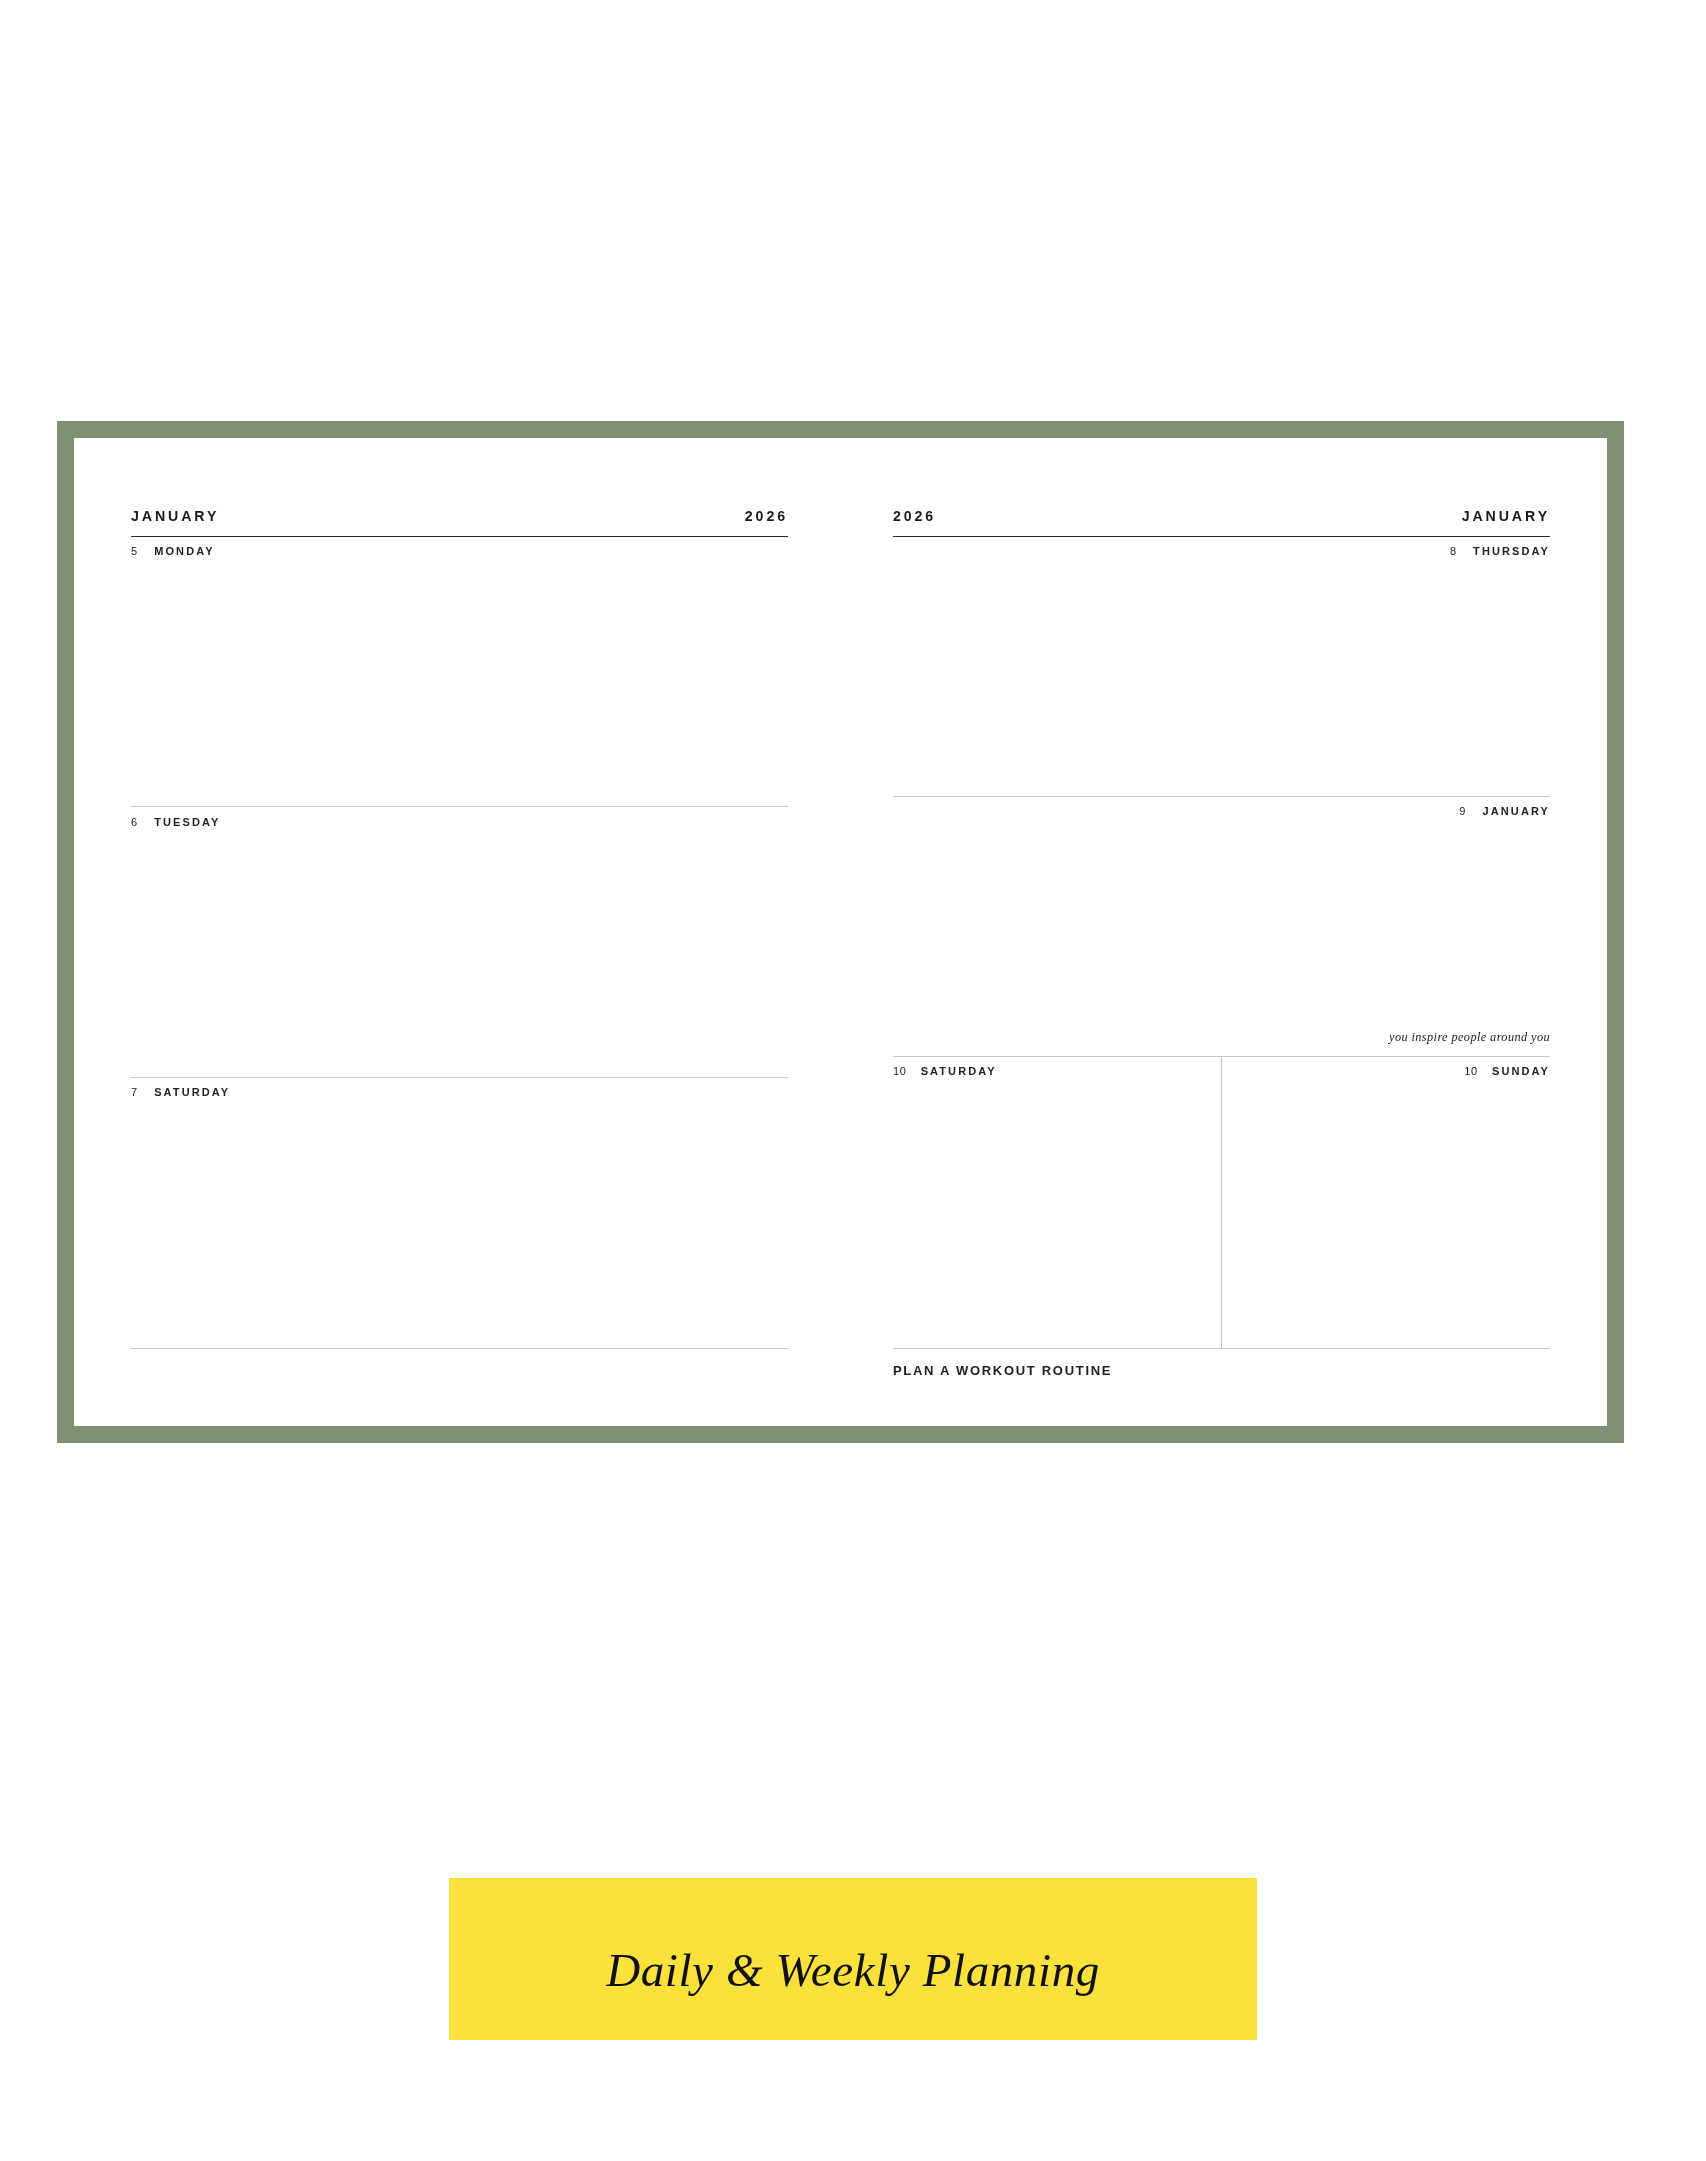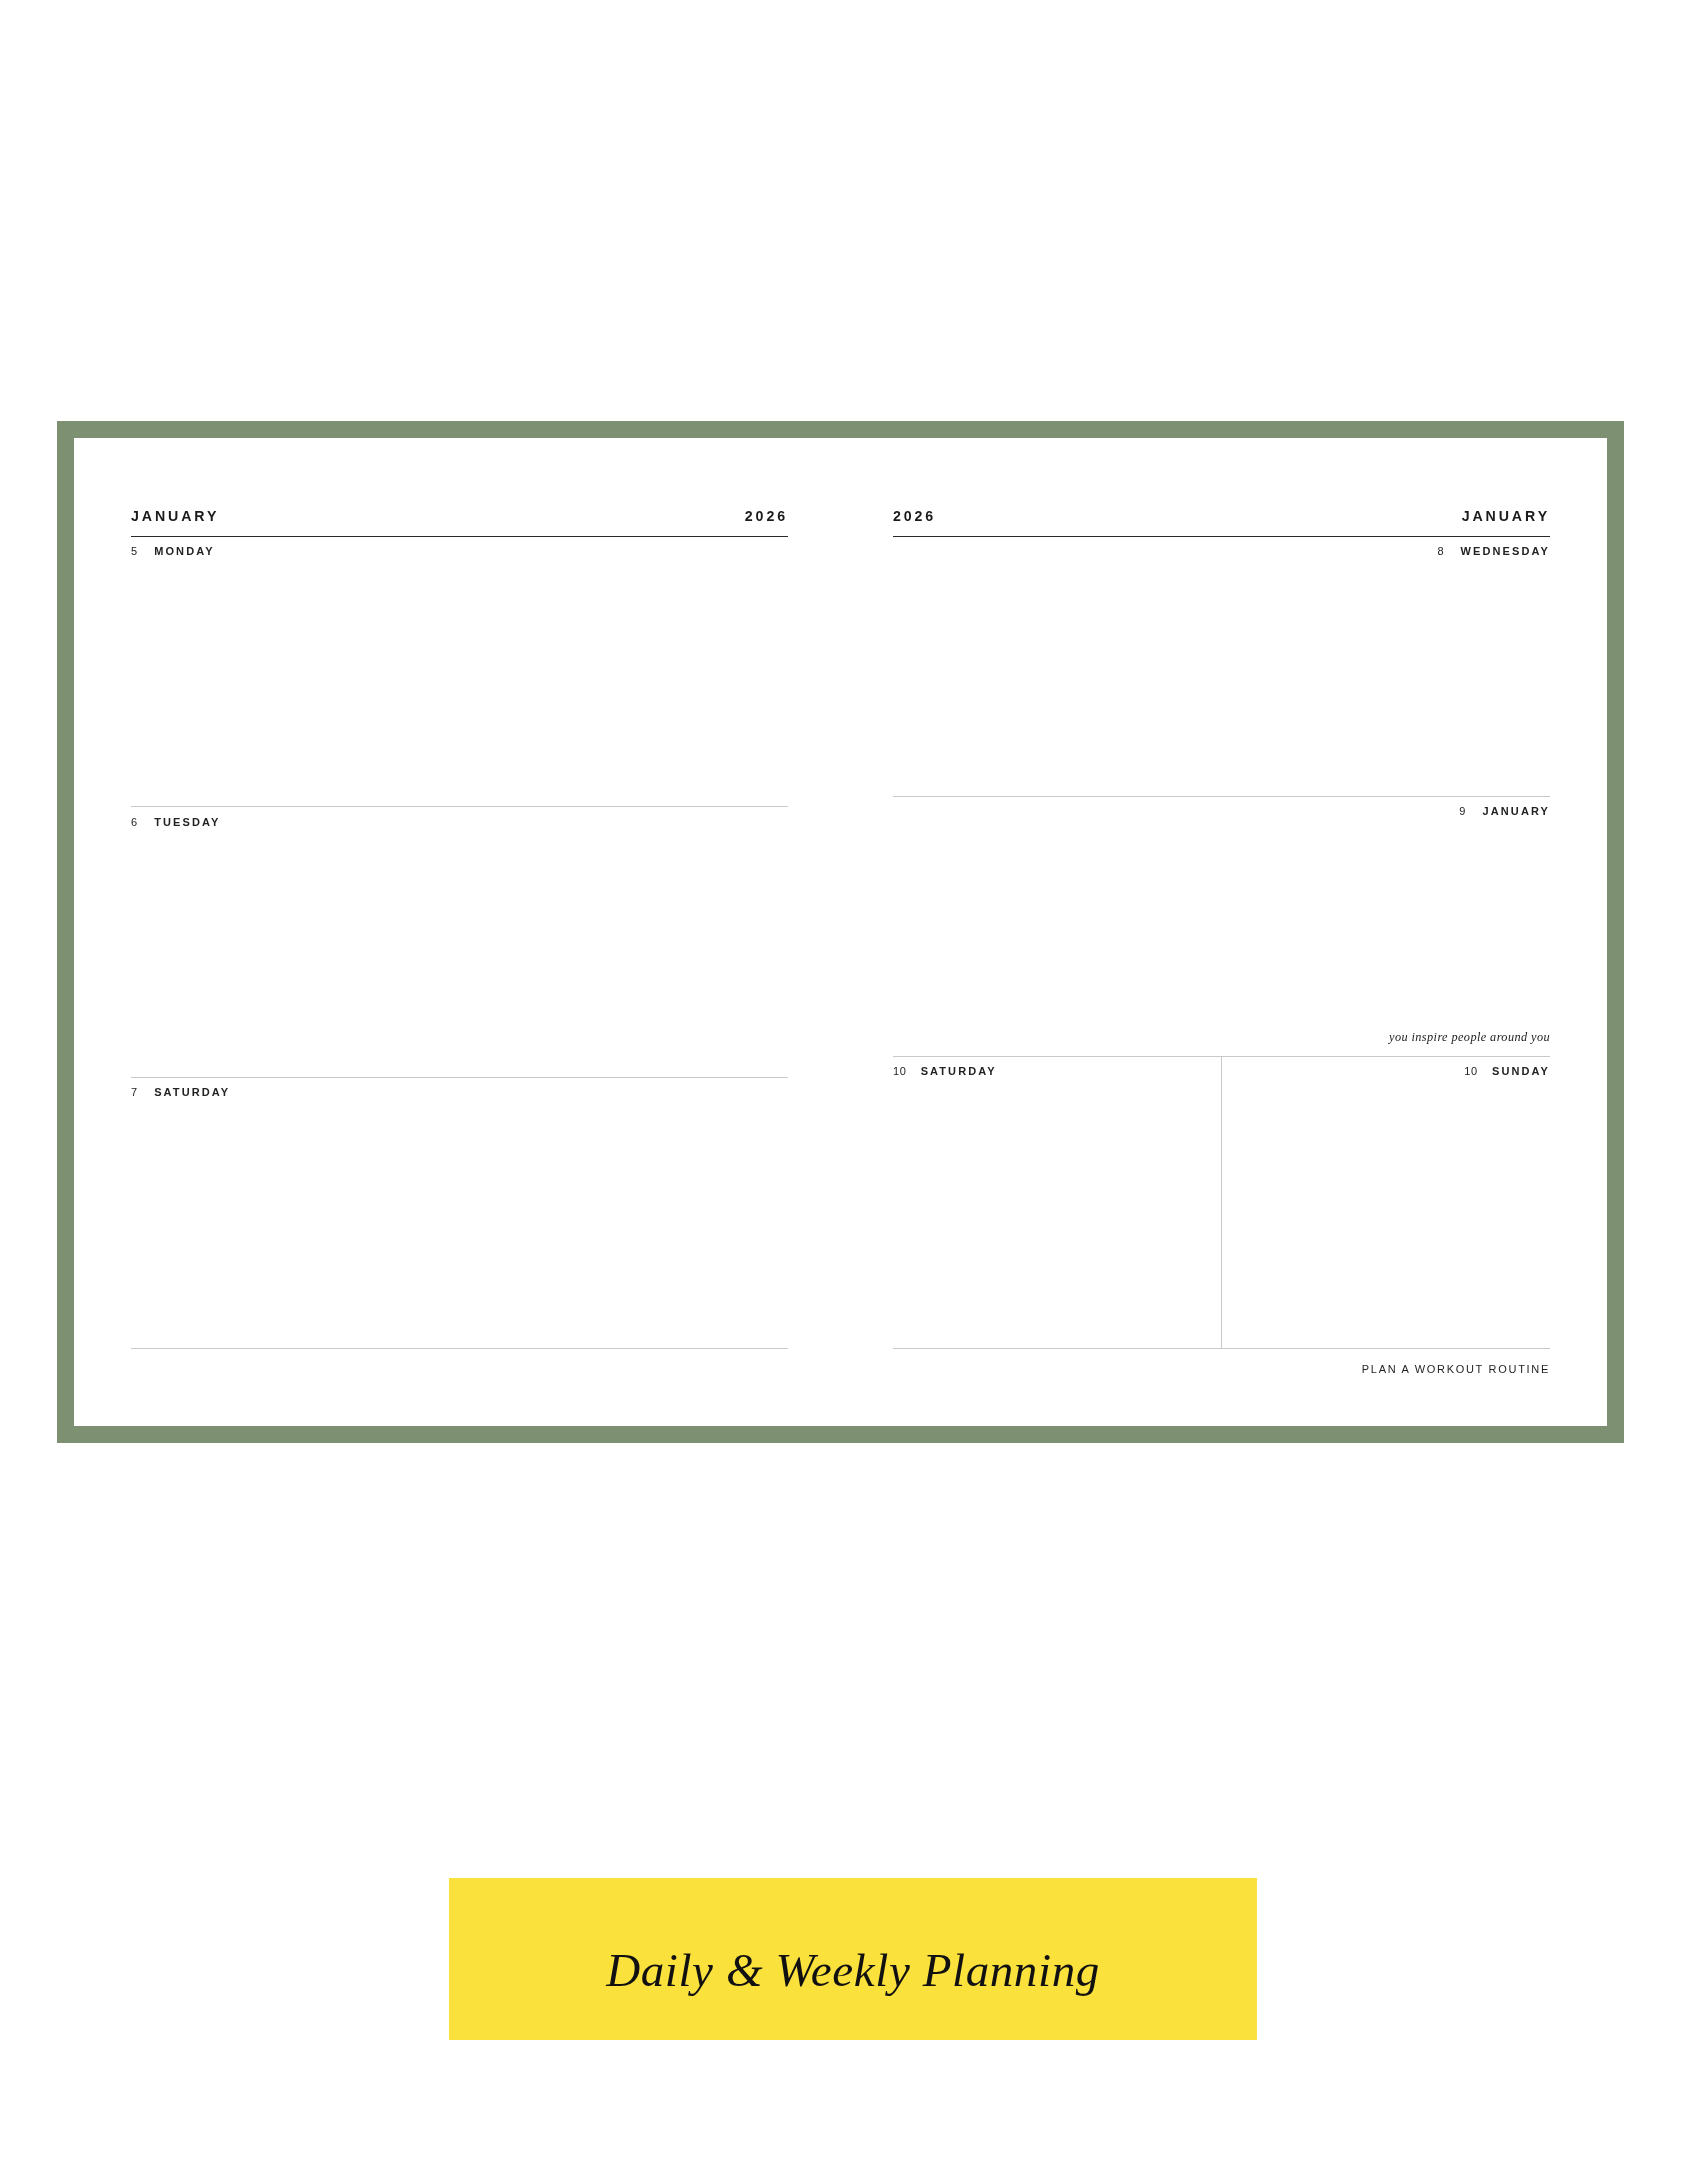--- a/index.html
+++ b/index.html
@@ -115,25 +115,25 @@
     bottom: 10.4px;
     font-family: "Liberation Serif", serif;
     font-style: italic;
     font-size: 12.3px;
     letter-spacing: 0.4px;
     color: #1b1b1b;
     white-space: nowrap;
   }
 
   .footer-note {
-    text-align: right;
-    font-size: 11px;
+    text-align: left;
+    font-size: 13px;
     letter-spacing: 1.7px;
     color: #1f1f1f;
-    font-weight: 400;
+    font-weight: 700;
     padding-top: 14.2px;
   }
 
   
   #binding {
     position: absolute;
     left: 787px;
     top: 17px;
     width: 117px;
     height: 988px;
@@ -438,21 +438,21 @@
       <div class="page-header">
         <span>2026</span>
         <span>JANUARY</span>
       </div>
 
       <div id="right-days">
 
         <div class="rb-thu">
           <div class="day-label right">
             <span class="num">8</span>
-            <span>WEDNESDAY</span>
+            <span>THURSDAY</span>
           </div>
         </div>
 
         <div class="rb-fri">
           <div class="day-label right">
             <span class="num">9</span>
             <span>JANUARY</span>
           </div>
           <div class="quote">you inspire people around you</div>
         </div>

